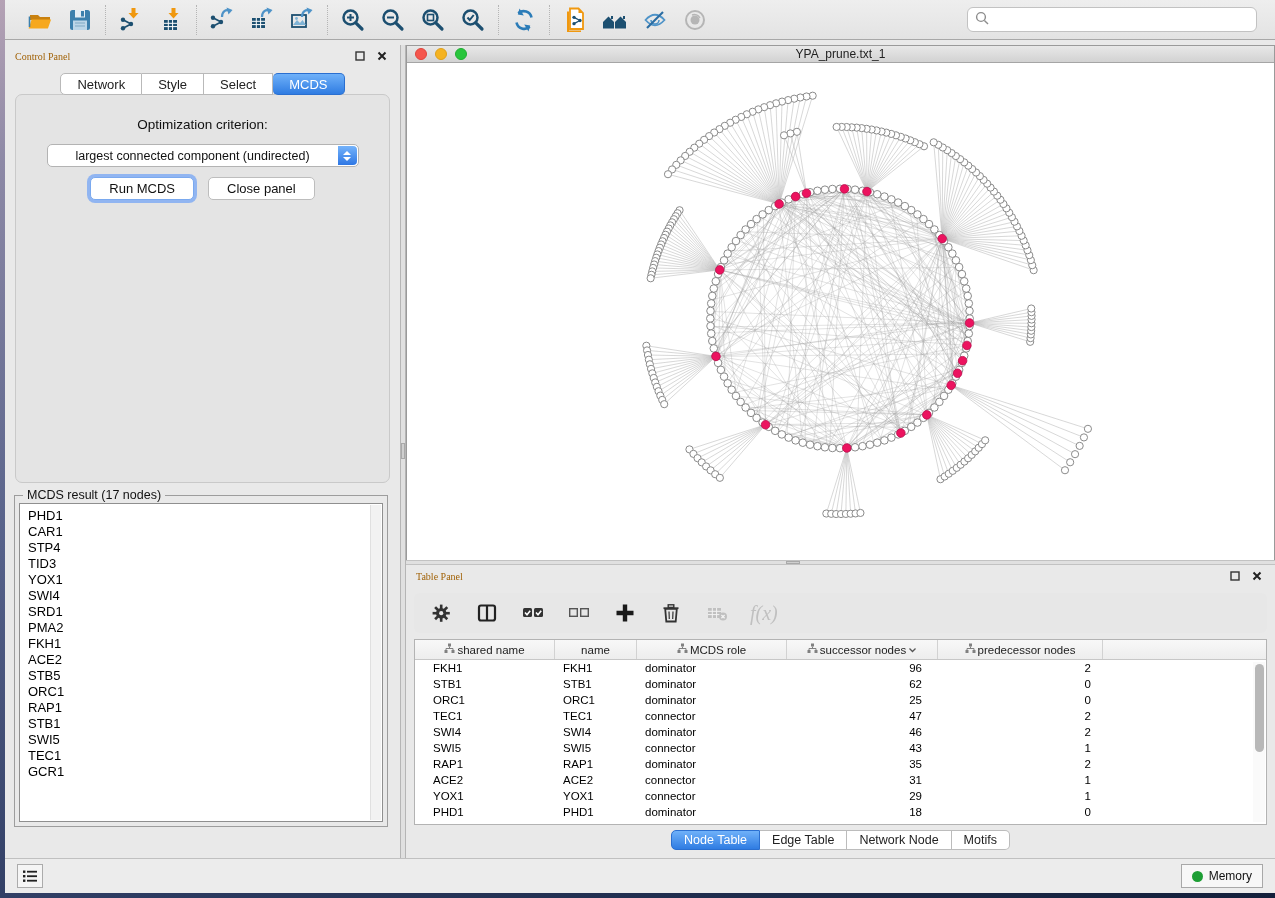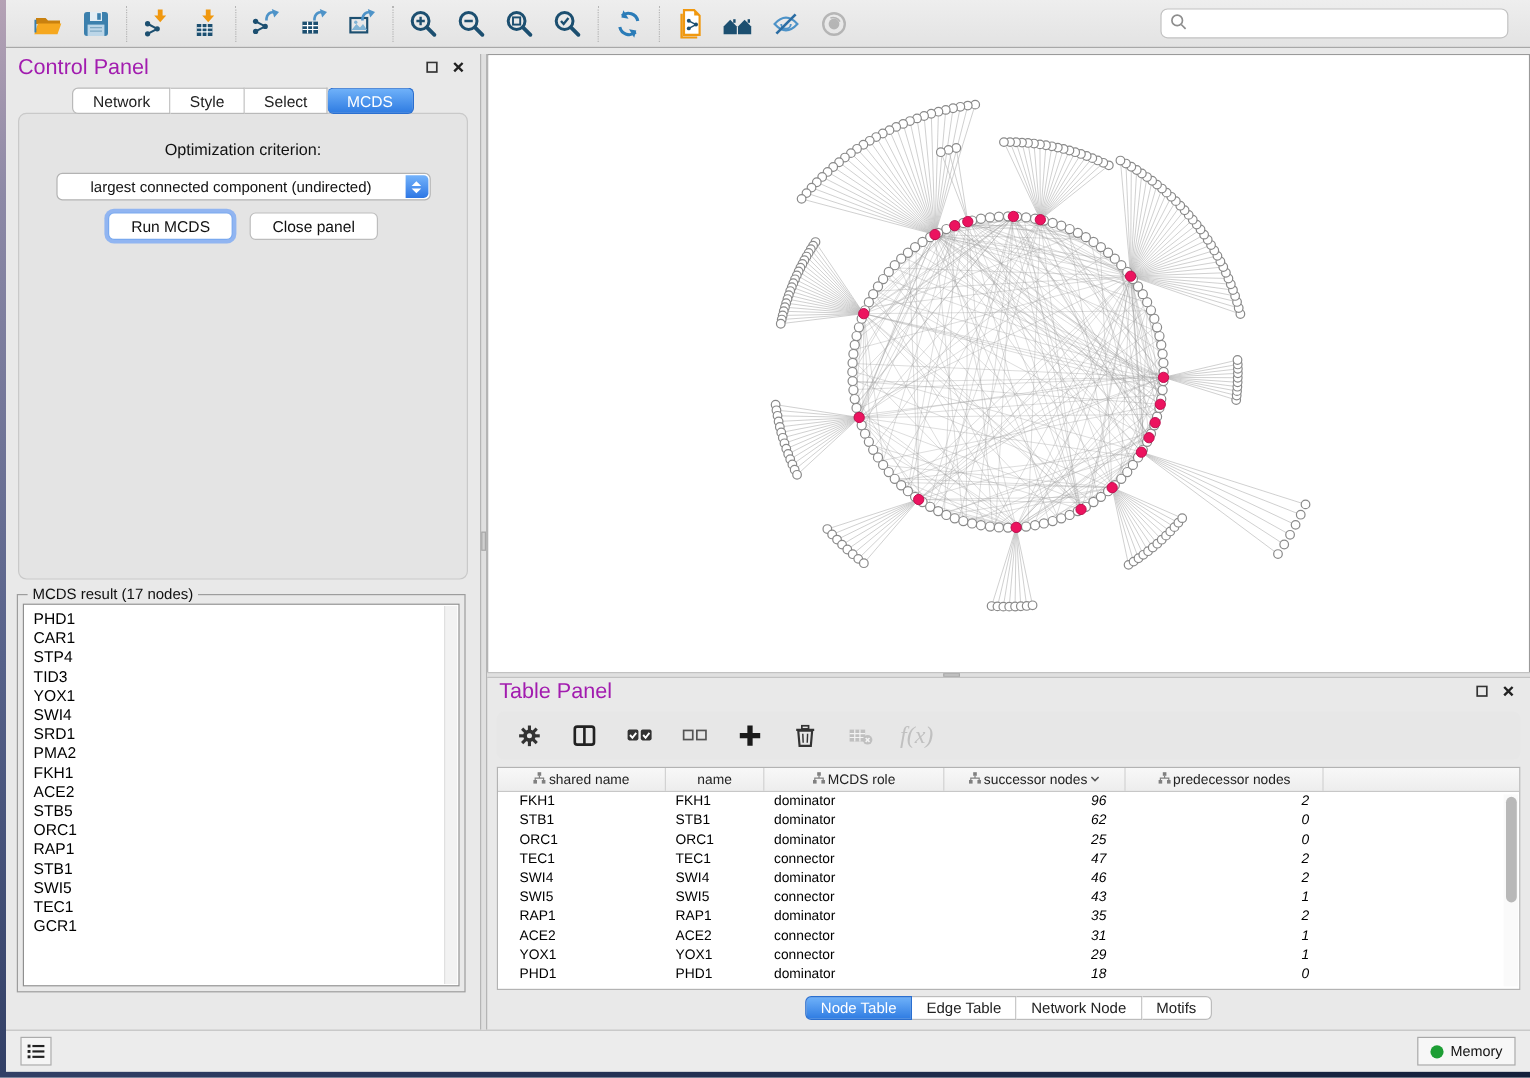--- a/index.html
+++ b/index.html
@@ -21,21 +21,21 @@
   .tb-search { margin-left:auto; margin-right:8px; width:290px; height:25px; background:#fff; border:1px solid #c2c2c2;
                border-radius:6px; display:flex; align-items:center; padding:0 7px; }
   .tb-search input { border:none; outline:none; flex:1; font-size:12px; margin-left:5px; background:transparent; font-family:inherit; }
 
   
   .main { flex:1; display:flex; min-height:0; padding-top:5px; }
 
   
   .cpanel { width:395px; flex:0 0 auto; display:flex; flex-direction:column; min-height:0; }
   .panel-hdr { height:22px; display:flex; align-items:center; padding:0 10px; flex:0 0 auto; }
-  .panel-hdr .ttl { font-size:18px; color:#a21caf; }
+  .panel-hdr .ttl { font-size:10px; color:#a16207;font-family:Liberation Serif, serif; }
   .panel-hdr .spacer { flex:1; }
   .winbtn { width:16px; height:16px; display:flex; align-items:center; justify-content:center; margin-left:6px; cursor:default; }
 
   .seg { display:flex; justify-content:center; margin-top:6px; position:relative; z-index:2; flex:0 0 auto; }
   .seg .tab { height:22px; padding:0 16px; background:#fff; border:1px solid #b9b9b9; border-left:none;
               font-size:13px; display:flex; align-items:center; color:#222; cursor:default; }
   .seg .tab:first-child { border-left:1px solid #b9b9b9; border-radius:5px 0 0 5px; }
   .seg .tab:last-child { border-radius:0 5px 5px 0; }
   .seg .tab.active { background:linear-gradient(#6fb1f9,#2f7ce2); color:#fff; border-color:#2a6fd0; border-radius:5px; }
 
@@ -88,21 +88,21 @@
   .t-tool { display:flex; align-items:center; justify-content:center; width:26px; height:26px; cursor:default; }
   .t-tool.disabled { opacity:.5; }
   .fx { font-family:"Liberation Serif", serif; font-style:italic; font-size:20px; color:#9a9a9a; width:auto; }
 
   .tablebox { margin:6px 8px 0 8px; flex:1; background:#fff; border:1px solid #b3b3b3; position:relative; overflow:hidden; min-height:0; }
   .thead { display:flex; height:20px; border-bottom:1px solid #c7c7c7; background:linear-gradient(#f8f8f8,#ededed); }
   .th { display:flex; align-items:center; justify-content:center; gap:2px; font-size:11.5px; color:#222;
         border-right:1px solid #d2d2d2; height:100%; }
   .trow { display:flex; height:16px; align-items:center; }
   .td { font-size:11.5px; color:#000; white-space:nowrap; overflow:hidden; }
-  .num { text-align:right;font-style:italic; }
+  .num { text-align:right; }
   .t-scroll { position:absolute; top:22px; bottom:2px; right:1px; width:12px; background:#fafafa; }
   .t-thumb { position:absolute; top:2px; right:1px; width:9px; height:88px; background:#b8b8b8; border-radius:5px; }
 
   .t-tabs { display:flex; justify-content:center; margin:5px 0 8px 0; flex:0 0 auto; }
   .t-tabs .tab { height:20px; padding:0 12px; background:#fff; border:1px solid #bcbcbc; border-left:none; font-size:12.5px;
                  display:flex; align-items:center; color:#222; cursor:default; }
   .t-tabs .tab:first-child { border-left:1px solid #bcbcbc; border-radius:5px 0 0 5px; }
   .t-tabs .tab:last-child { border-radius:0 5px 5px 0; }
   .t-tabs .tab.active { background:linear-gradient(#6fb1f9,#2f7ce2); color:#fff; border-color:#2a6fd0; }
 
@@ -365,20 +365,28 @@
       </div>
     </div>
 
     <div class="vsplit">
         <div class="grab"></div>
       </div>
 
     <div class="rightcol">
 
       <div class="netwin">
+        <div class="net-titlebar">
+          <span class="net-title">YPA_prune.txt_1</span>
+          <div class="lights">
+            <span class="light red"></span>
+            <span class="light yellow"></span>
+            <span class="light green"></span>
+          </div>
+        </div>
         <div class="net-canvas">
           <svg id="net-svg" viewBox="0 0 869 498" preserveAspectRatio="xMidYMid meet">
               <line x1="373.0" y1="141.2" x2="550.5" y2="198.2" stroke="#9a9a9a" stroke-width="0.7" opacity="0.4"></line>
               <line x1="373.0" y1="141.2" x2="396.5" y2="380.5" stroke="#9a9a9a" stroke-width="0.7" opacity="0.4"></line>
               <line x1="373.0" y1="141.2" x2="540.5" y2="330.5" stroke="#9a9a9a" stroke-width="0.7" opacity="0.4"></line>
               <line x1="373.0" y1="141.2" x2="561.8" y2="279.9" stroke="#9a9a9a" stroke-width="0.7" opacity="0.4"></line>
               <line x1="373.0" y1="141.2" x2="559.7" y2="222.9" stroke="#9a9a9a" stroke-width="0.7" opacity="0.4"></line>
               <line x1="373.0" y1="141.2" x2="530.0" y2="168.3" stroke="#9a9a9a" stroke-width="0.7" opacity="0.4"></line>
               <line x1="373.0" y1="141.2" x2="502.4" y2="145.5" stroke="#9a9a9a" stroke-width="0.7" opacity="0.4"></line>
               <line x1="373.0" y1="141.2" x2="476.3" y2="378.9" stroke="#9a9a9a" stroke-width="0.7" opacity="0.4"></line>

